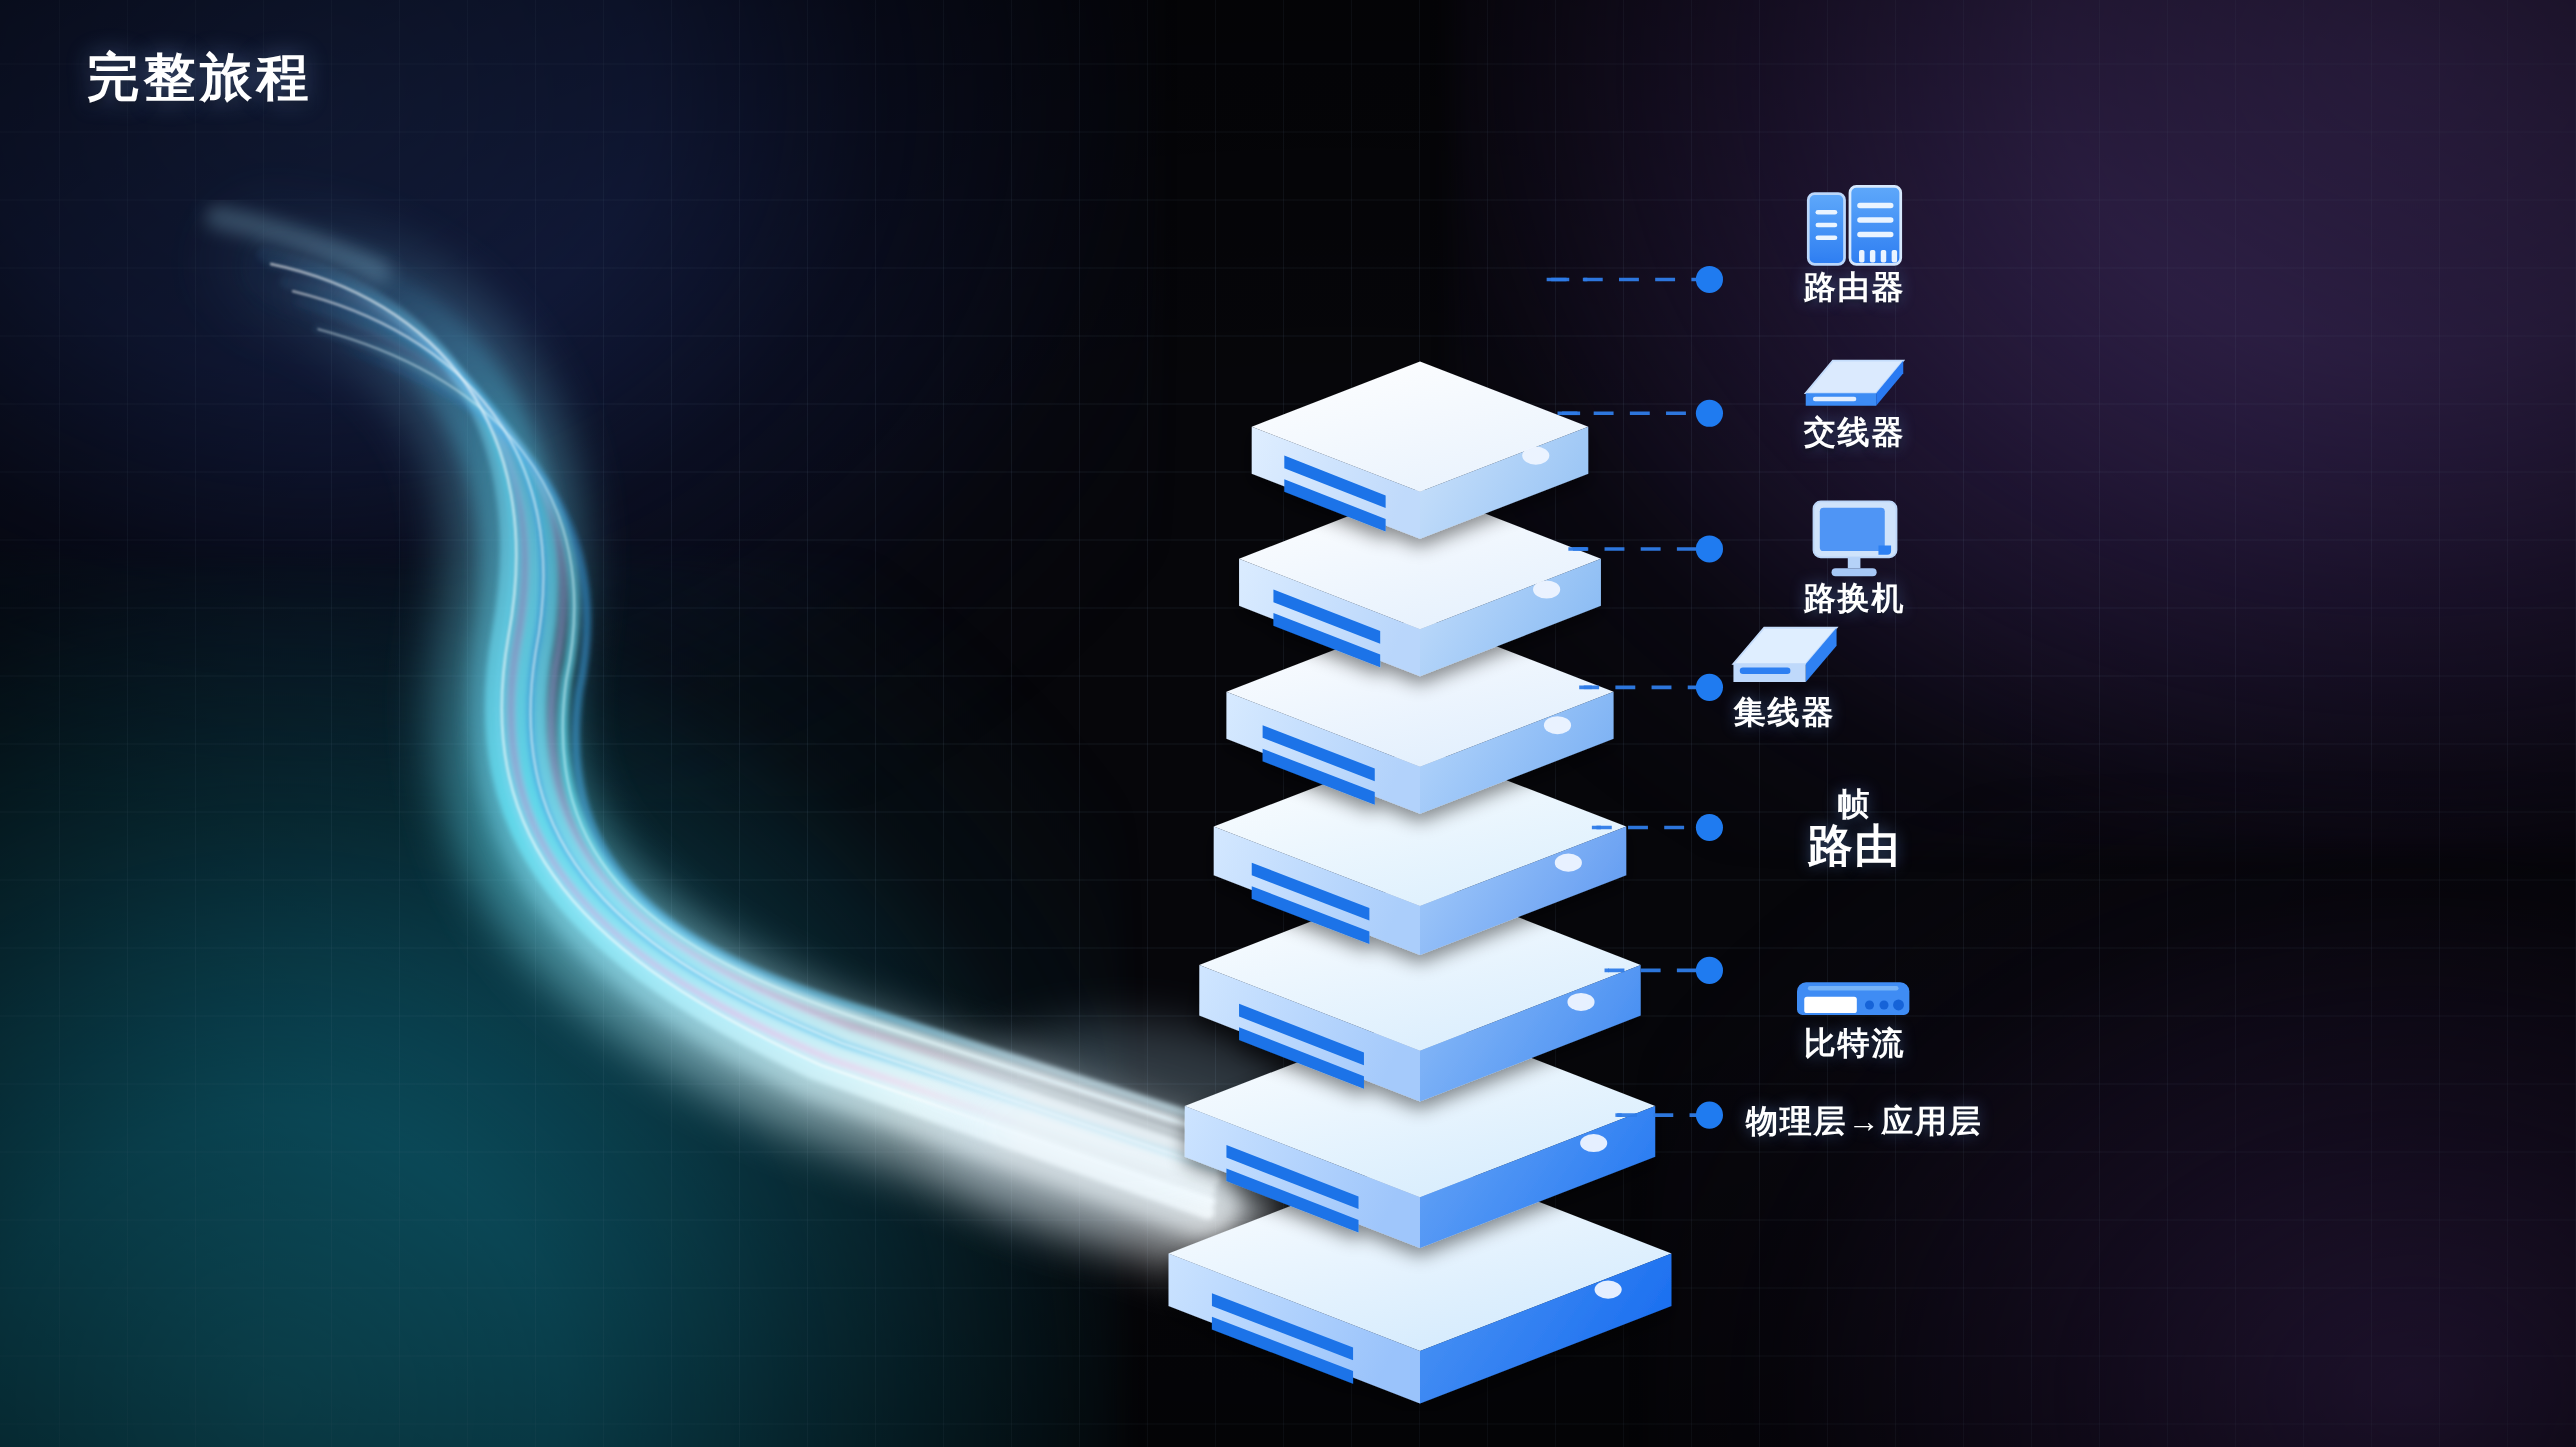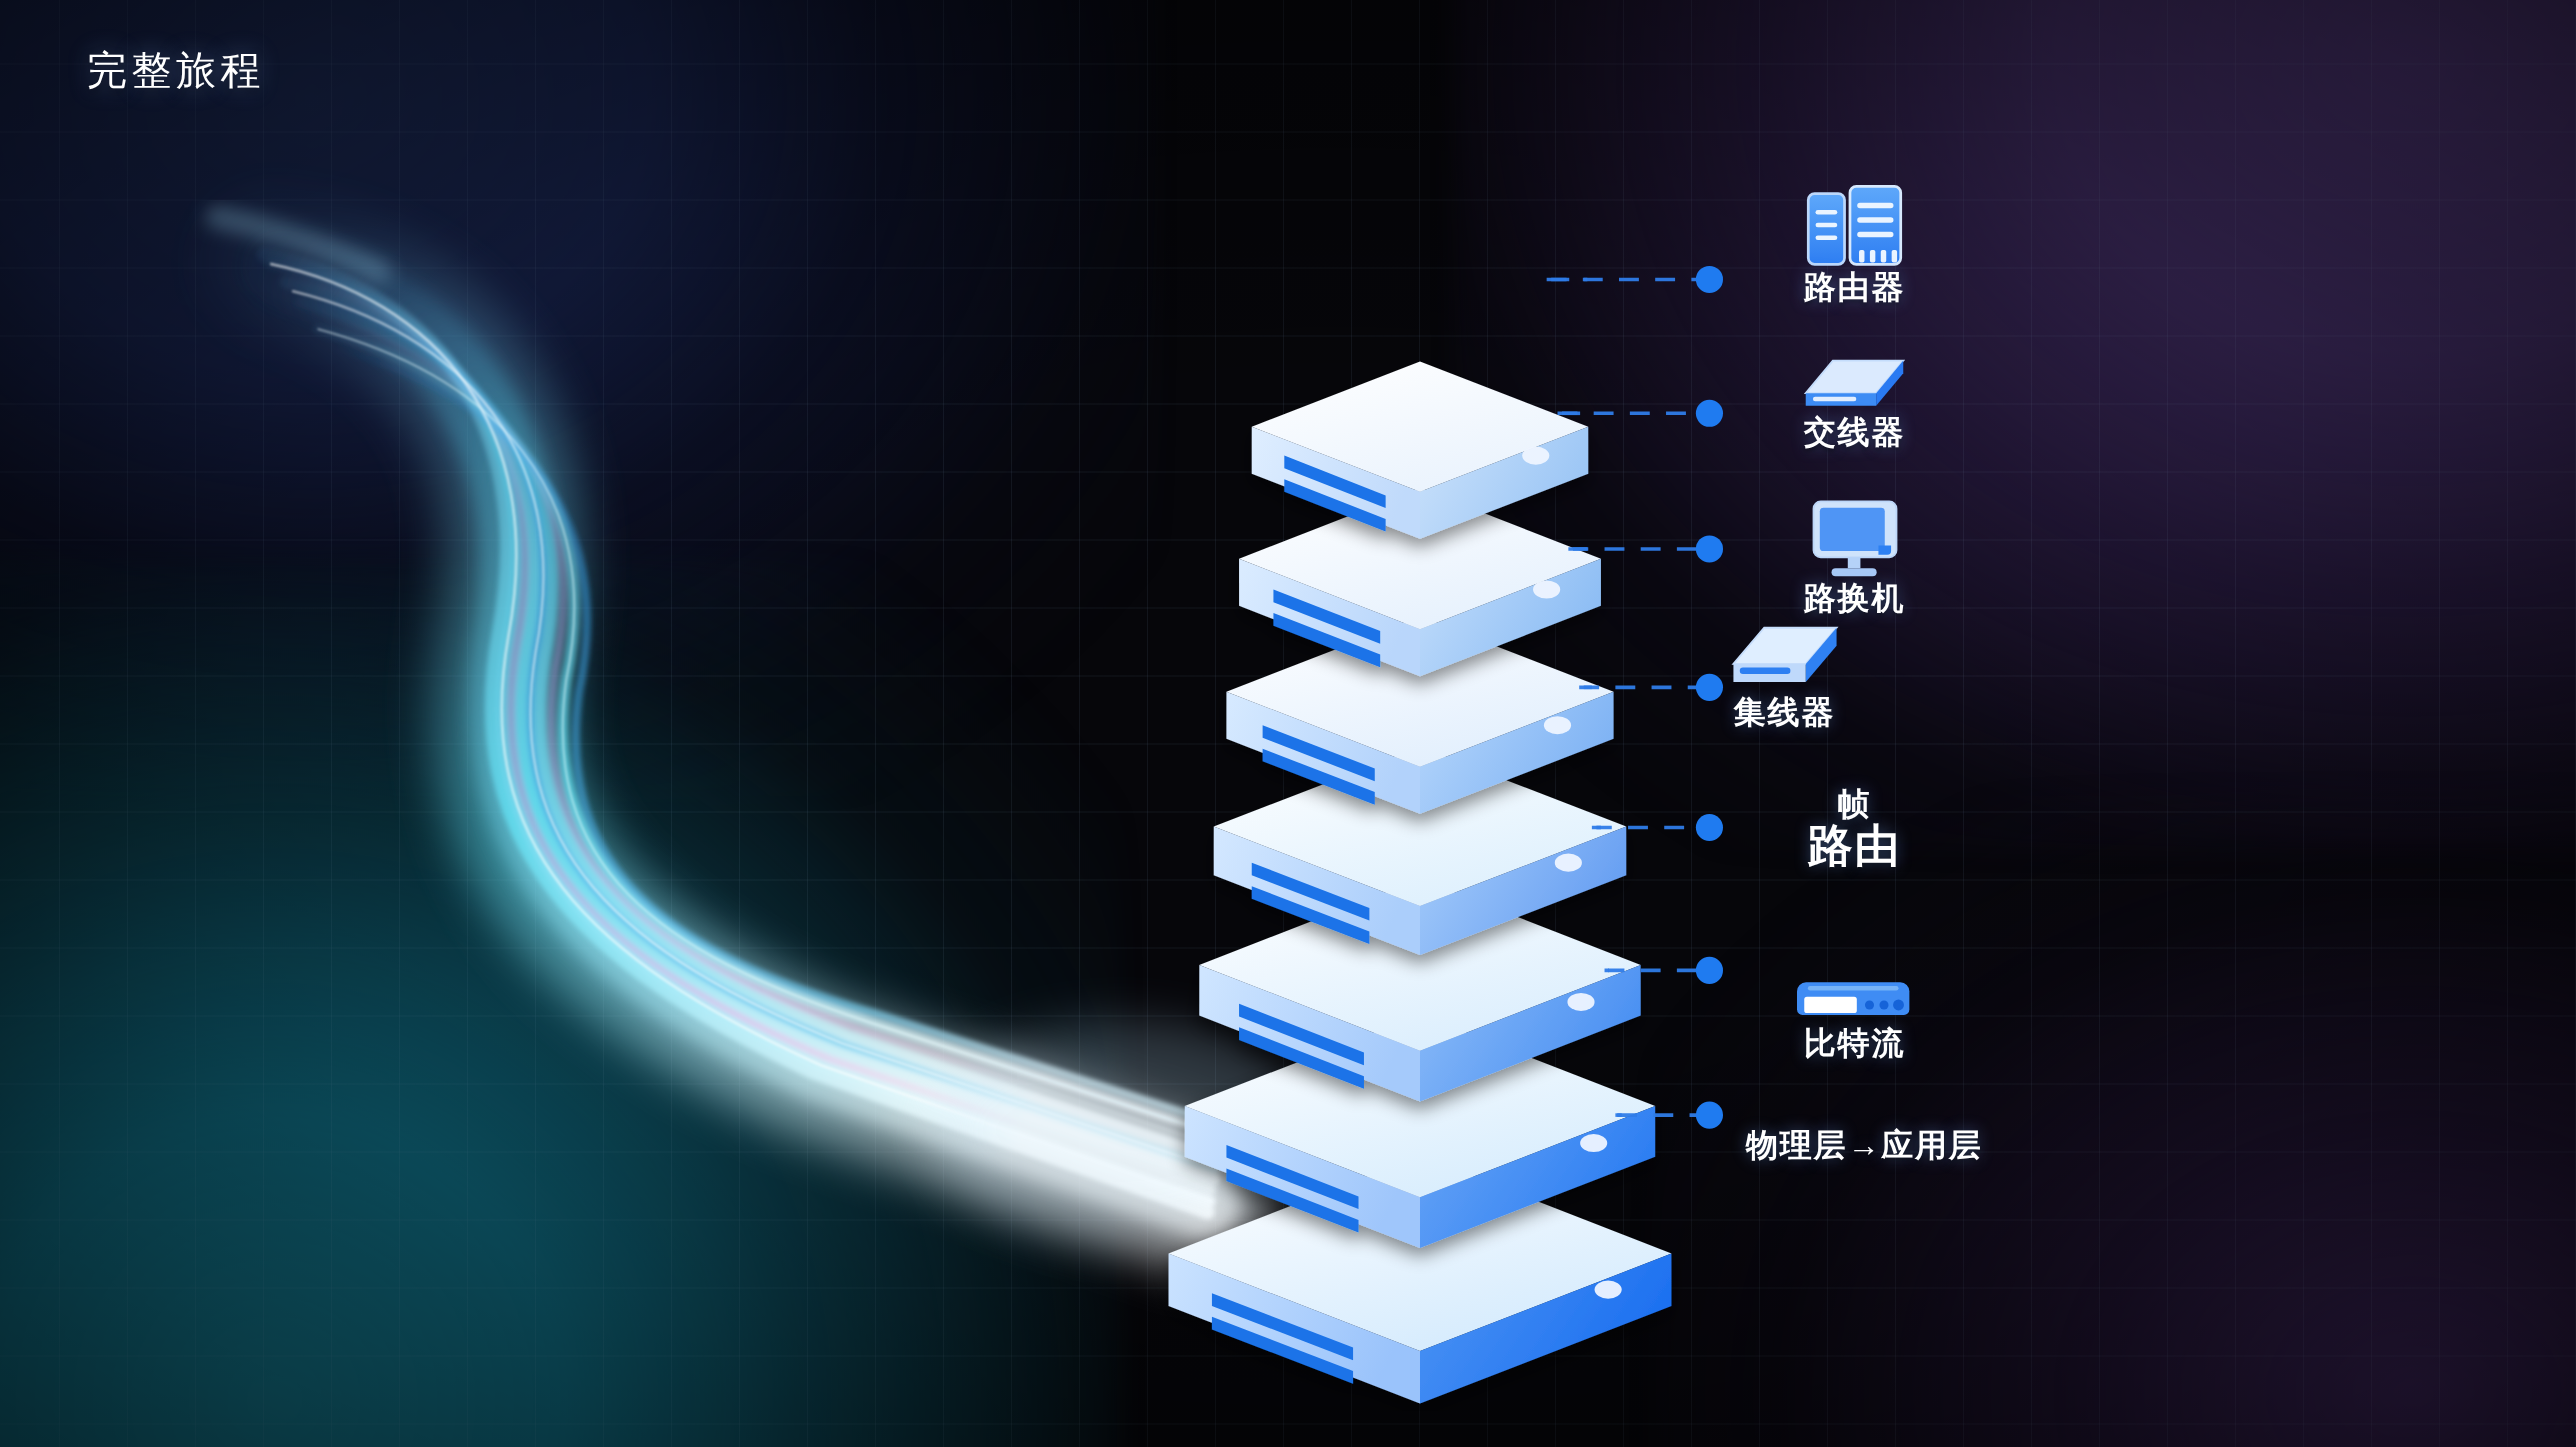--- a/index.html
+++ b/index.html
@@ -63,22 +63,22 @@
   .vignette {
     position: absolute; inset: 0;
     background: radial-gradient(ellipse at 52% 50%, rgba(0,0,0,0) 30%, rgba(0,0,0,0.40) 72%, rgba(0,0,0,0.62) 100%);
     pointer-events: none;
   }
 
   
   #title {
     position: absolute;
     left: 87px; top: 43px;
-    font-size: 40px;
-    font-weight: 400;
+    font-size: 52px;
+    font-weight: 700;
     color: #ffffff;
     letter-spacing: 4.5px;
     text-shadow: 0 0 23.5px rgba(140,180,255,0.45), 0 2.7px 9px rgba(0,0,0,0.6);
     z-index: 40;
   }
 
   
   #ribbon {
     position: absolute;
     left: 0; top: 0;
@@ -486,19 +486,19 @@
         <rect x="8" y="24" width="58" height="18" rx="3" fill="#ffffff"></rect>
         <circle cx="80" cy="33" r="5" fill="#1663d8"></circle>
         <circle cx="96" cy="33" r="5" fill="#1663d8"></circle>
         <circle cx="112" cy="33" r="6" fill="#1663d8"></circle>
         <rect x="12" y="12" width="100" height="5" rx="2.5" fill="#86bdf8" opacity="0.8"></rect>
       </svg>
     </span>
     <span class="label-text">比特流</span>
   </div>
 
-  <div class="label-group" style="left:1746px; top:1128px; width:398px; text-align:left;">
+  <div class="label-group" style="left:1746px; top:1104px; width:398px; text-align:left;">
     <span class="label-text">物理层→应用层</span>
   </div>
 
   <div class="vignette"></div>
 </div>
 
 
 </body></html>

